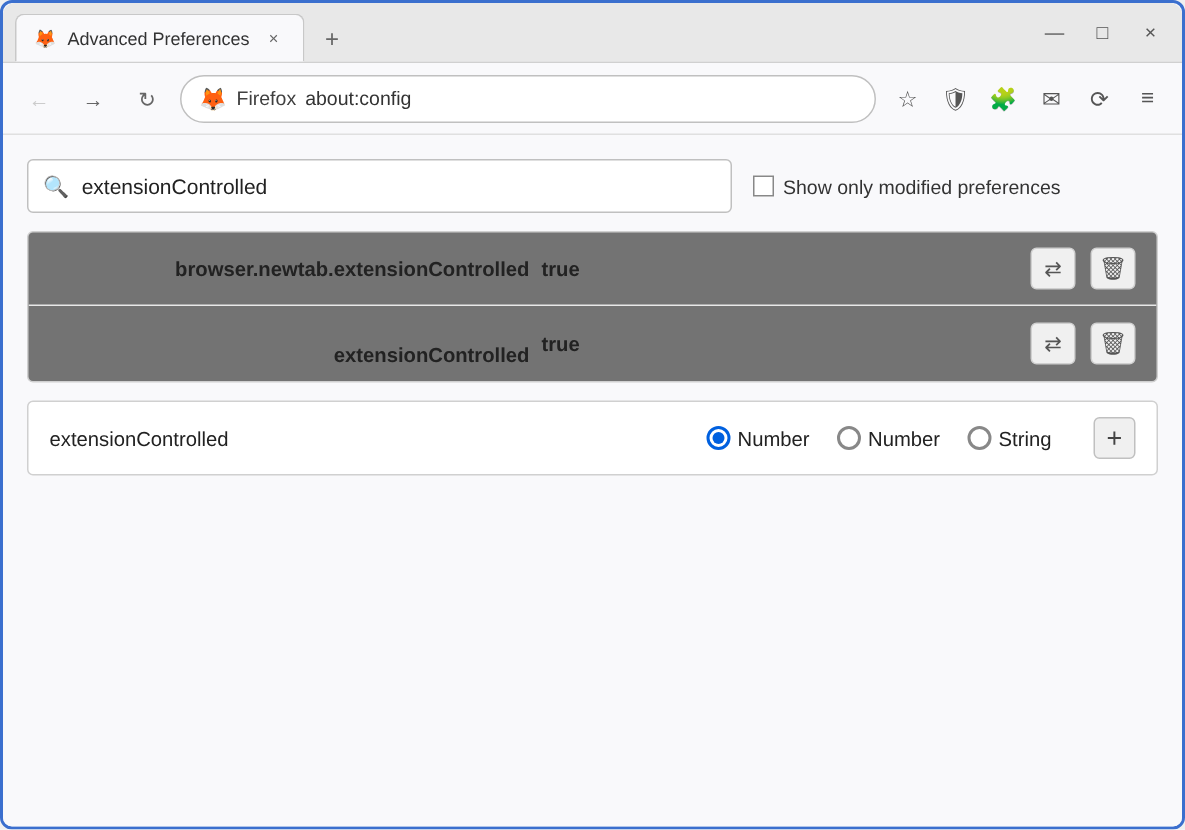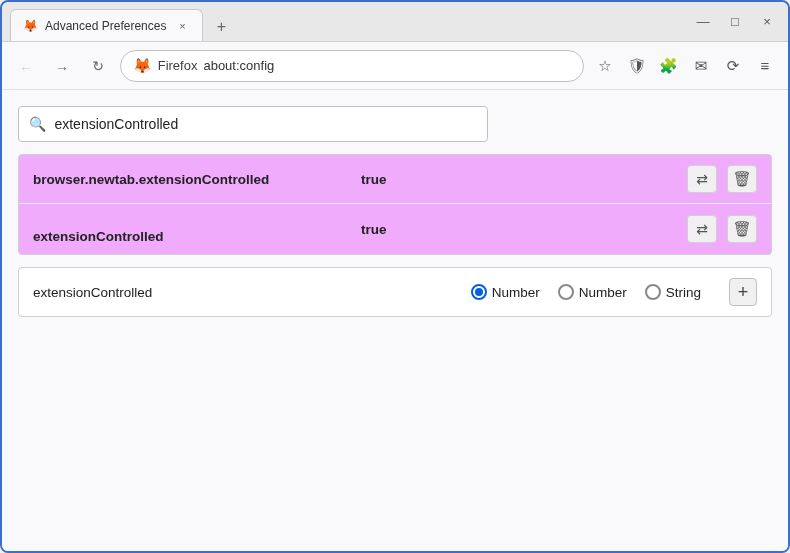--- a/index.html
+++ b/index.html
@@ -242,23 +242,24 @@
       background: #fff;
       display: flex;
       align-items: center;
       justify-content: center;
     }
 
     
     .results-table {
       border: 1px solid #d0d0d0;
       border-radius: 4px;
-      background: #f0abfc;
+      background: #737373;
       overflow: hidden;
       margin-bottom: 12px;
+      text-align: right;
     }
 
     .result-row {
       display: flex;
       align-items: center;
       padding: 10px 14px;
       border-bottom: 1px solid #e8e8e8;
       min-height: 44px;
     }
 
@@ -415,20 +416,24 @@
     </div>
   </div>
 
   <div class="content-area">
 
 
     <div class="search-row">
       <div class="search-box">
         <span class="search-icon">🔍</span>
         <span class="search-input-text">extensionControlled</span>
+      </div>
+      <div class="checkbox-area">
+        <div class="checkbox-box"></div>
+        <span>Show only modified preferences</span>
       </div>
     </div>
 
     <div class="results-table">
 
       <div class="result-row">
         <span class="result-name">browser.newtab.extensionControlled</span>
         <span class="result-value">true</span>
         <div class="result-actions">
           <div class="action-btn" title="Reset" style="font-size:14px;">⇄</div>

